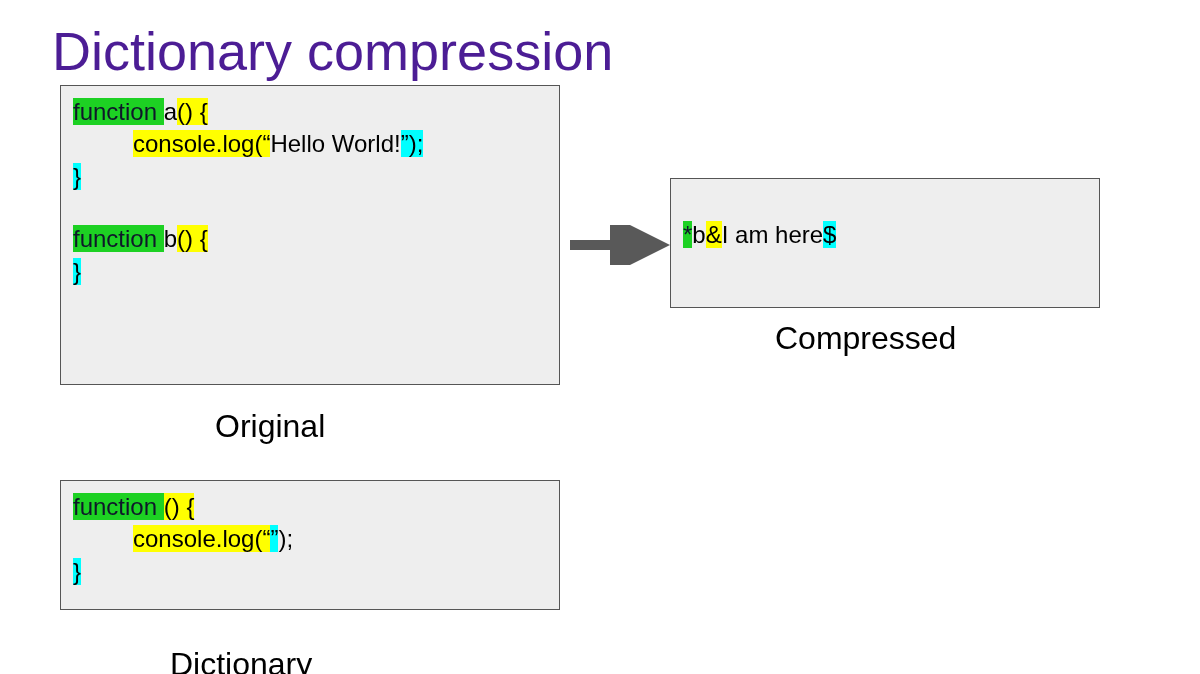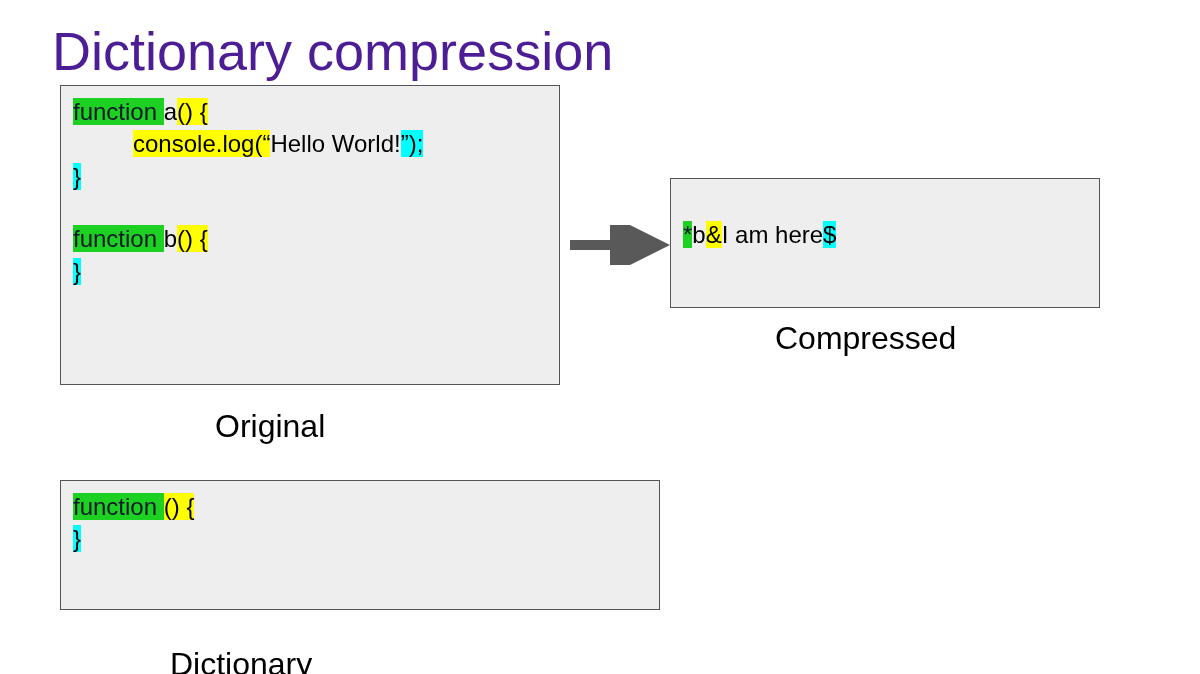--- a/index.html
+++ b/index.html
@@ -31,21 +31,21 @@
     }
     .original-box {
       top: 85px;
       left: 60px;
       width: 500px;
       height: 300px;
     }
     .dictionary-box {
       top: 480px;
       left: 60px;
-      width: 600px;
+      width: 500px;
       height: 130px;
     }
     .compressed-box {
       top: 178px;
       left: 670px;
       width: 430px;
       height: 130px;
     }
     .label {
       position: absolute;
@@ -101,20 +101,21 @@
   <div class="code-line indent"><span class="hl-yellow">console.log(“</span><span>Hello World!</span><span class="hl-cyan">”);</span></div>
   <div class="code-line"><span class="hl-cyan">}</span></div>
   <div class="spacer"></div>
   <div class="code-line"><span class="hl-green">function </span><span>b</span><span class="hl-yellow">() {</span></div>
   <div class="code-line"><span class="hl-cyan">}</span></div>
 </div>
 <div class="label label-original">Original</div>
 
 <div class="box dictionary-box">
   <div class="code-line"><span class="hl-green">function </span><span class="hl-yellow">() {</span></div>
+  <div class="code-line indent"><span class="hl-yellow">console.log(“</span><span class="hl-cyan">”</span><span>);</span></div>
   <div class="code-line"><span class="hl-cyan">}</span></div>
 </div>
 <div class="label label-dictionary">Dictionary</div>
 
 <div class="box compressed-box">
   <div class="spacer"></div>
   <div class="code-line"><span class="hl-green">*</span><span>b</span><span class="hl-yellow">&amp;</span><span>I am here</span><span class="hl-cyan">$</span></div>
 </div>
 <div class="label label-compressed">Compressed</div>
 

